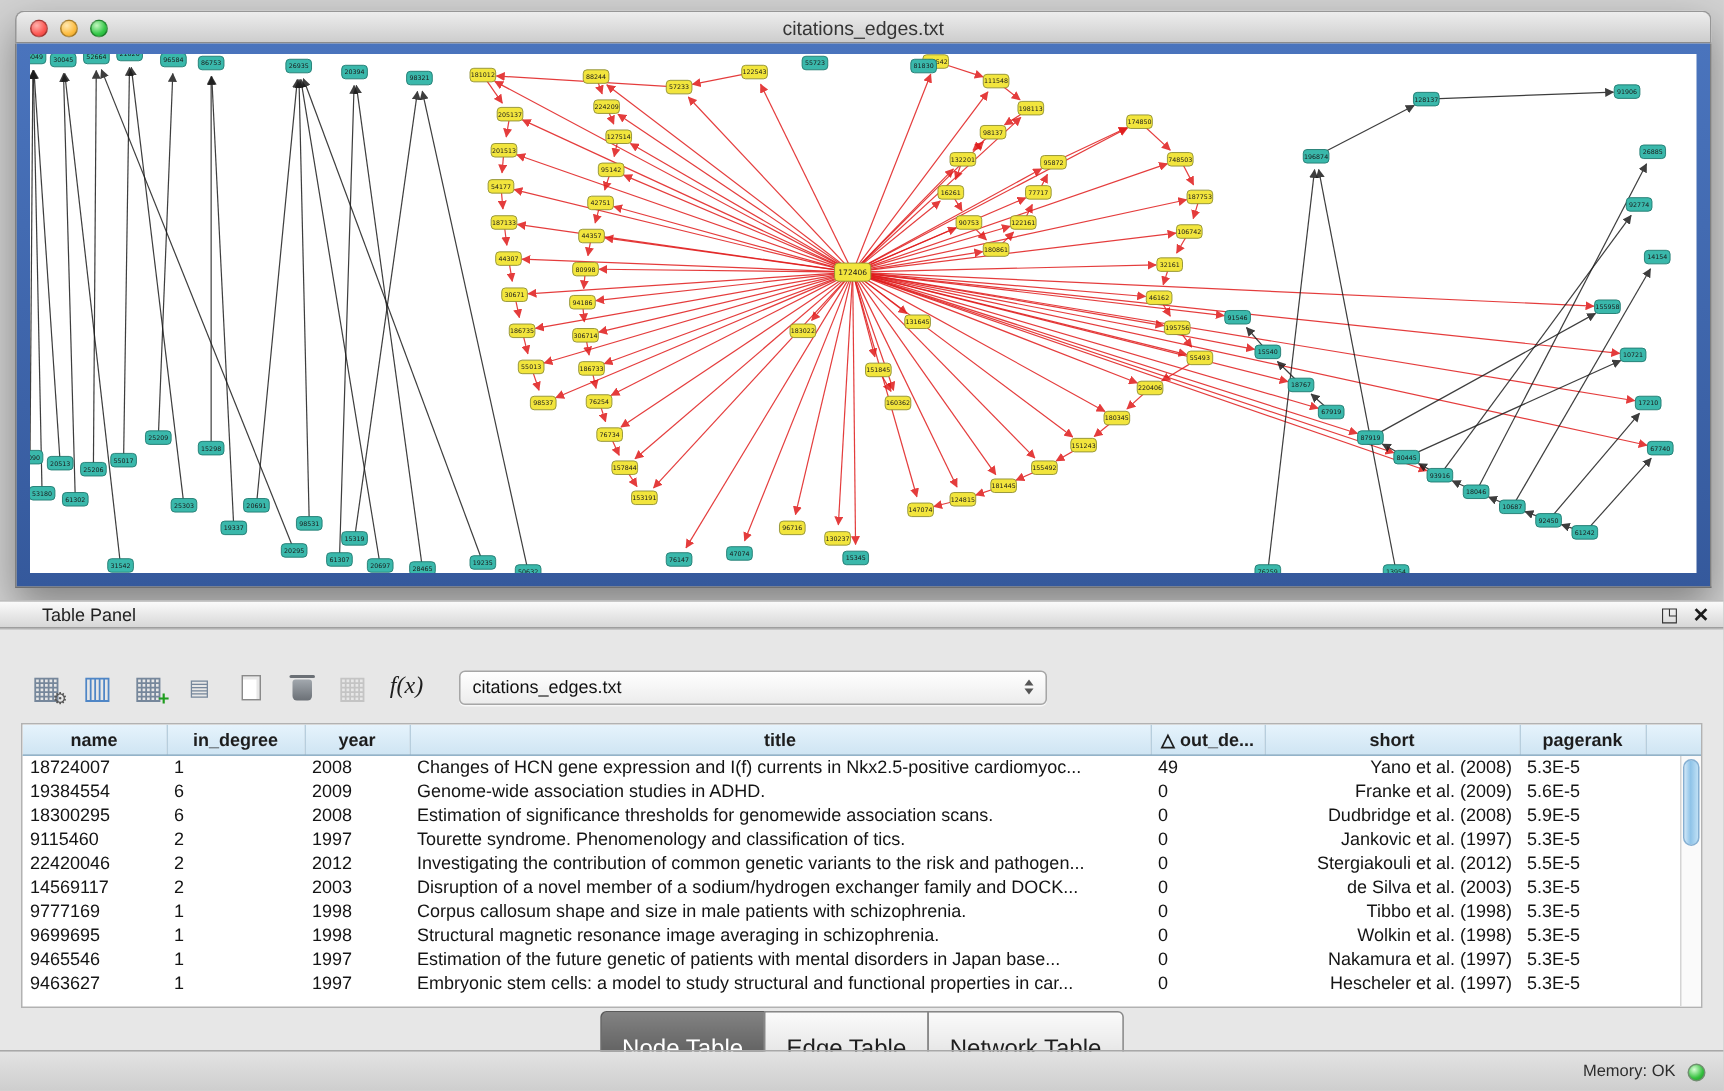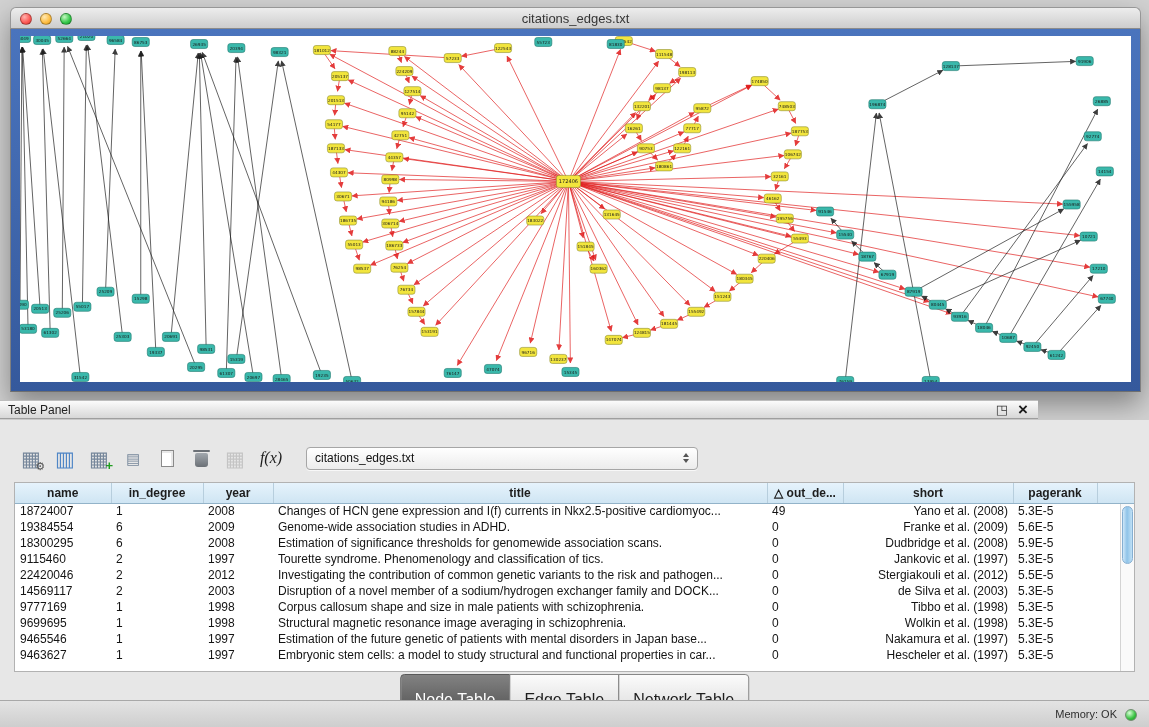--- a/index.html
+++ b/index.html
@@ -23,24 +23,24 @@
   .light.yellow{ background:radial-gradient(circle at 35% 30%, #ffe9b3, #fdbc40 60%, #d99b22); }
   .light.green{ background:radial-gradient(circle at 35% 30%, #c4f7c0, #33c748 60%, #1fa233); }
   .wtitle{ text-align:center; font-size:13px; line-height:21px; color:#353535; }
   .netview{ position:absolute; top:22px; left:0; right:0; bottom:0;
             background:linear-gradient(#4a74bd,#35599c); border-left:1px solid #7f7f7f;
             border-right:1px solid #7f7f7f; border-bottom:1px solid #6f6f6f; }
   .canvas{ position:absolute; left:9px; right:9px; top:7px; bottom:9px; background:#ffffff; }
   .canvas svg{ width:100%; height:100%; display:block; }
 
   
-  .panel-header{ position:absolute; top:400px; left:0; width:1038px; height:19px;
+  .panel-header{ position:absolute; top:400px; left:0; width:1149px; height:19px;
                  background:linear-gradient(#fbfbfb,#d7d7d7);
                  border-top:1px solid #bdbdbd; border-bottom:1px solid #9e9e9e;
-                 display:flex; align-items:center; }
+                 display:flex; align-items:center;padding-left:20px; }
   .panel-title{ font-size:12px; color:#222; padding-left:8px; }
   .ph-icons{ margin-left:auto; display:flex; align-items:center; gap:10px; padding-right:10px; }
   .float-ic{ font-size:13px; color:#333; cursor:default; line-height:15px; }
   .close-ic{ font-size:17px; font-weight:bold; color:#1b1b1b; line-height:15px; }
 
   
   .panel-body{ position:absolute; top:420px; left:0; width:1149px; height:280px; background:#e7e7e7; }
 
   .toolbar{ position:absolute; left:16px; top:22px; height:32px; display:flex; align-items:center; }
   .tb-icon{ width:30px; height:28px; display:flex; align-items:center; justify-content:center;

